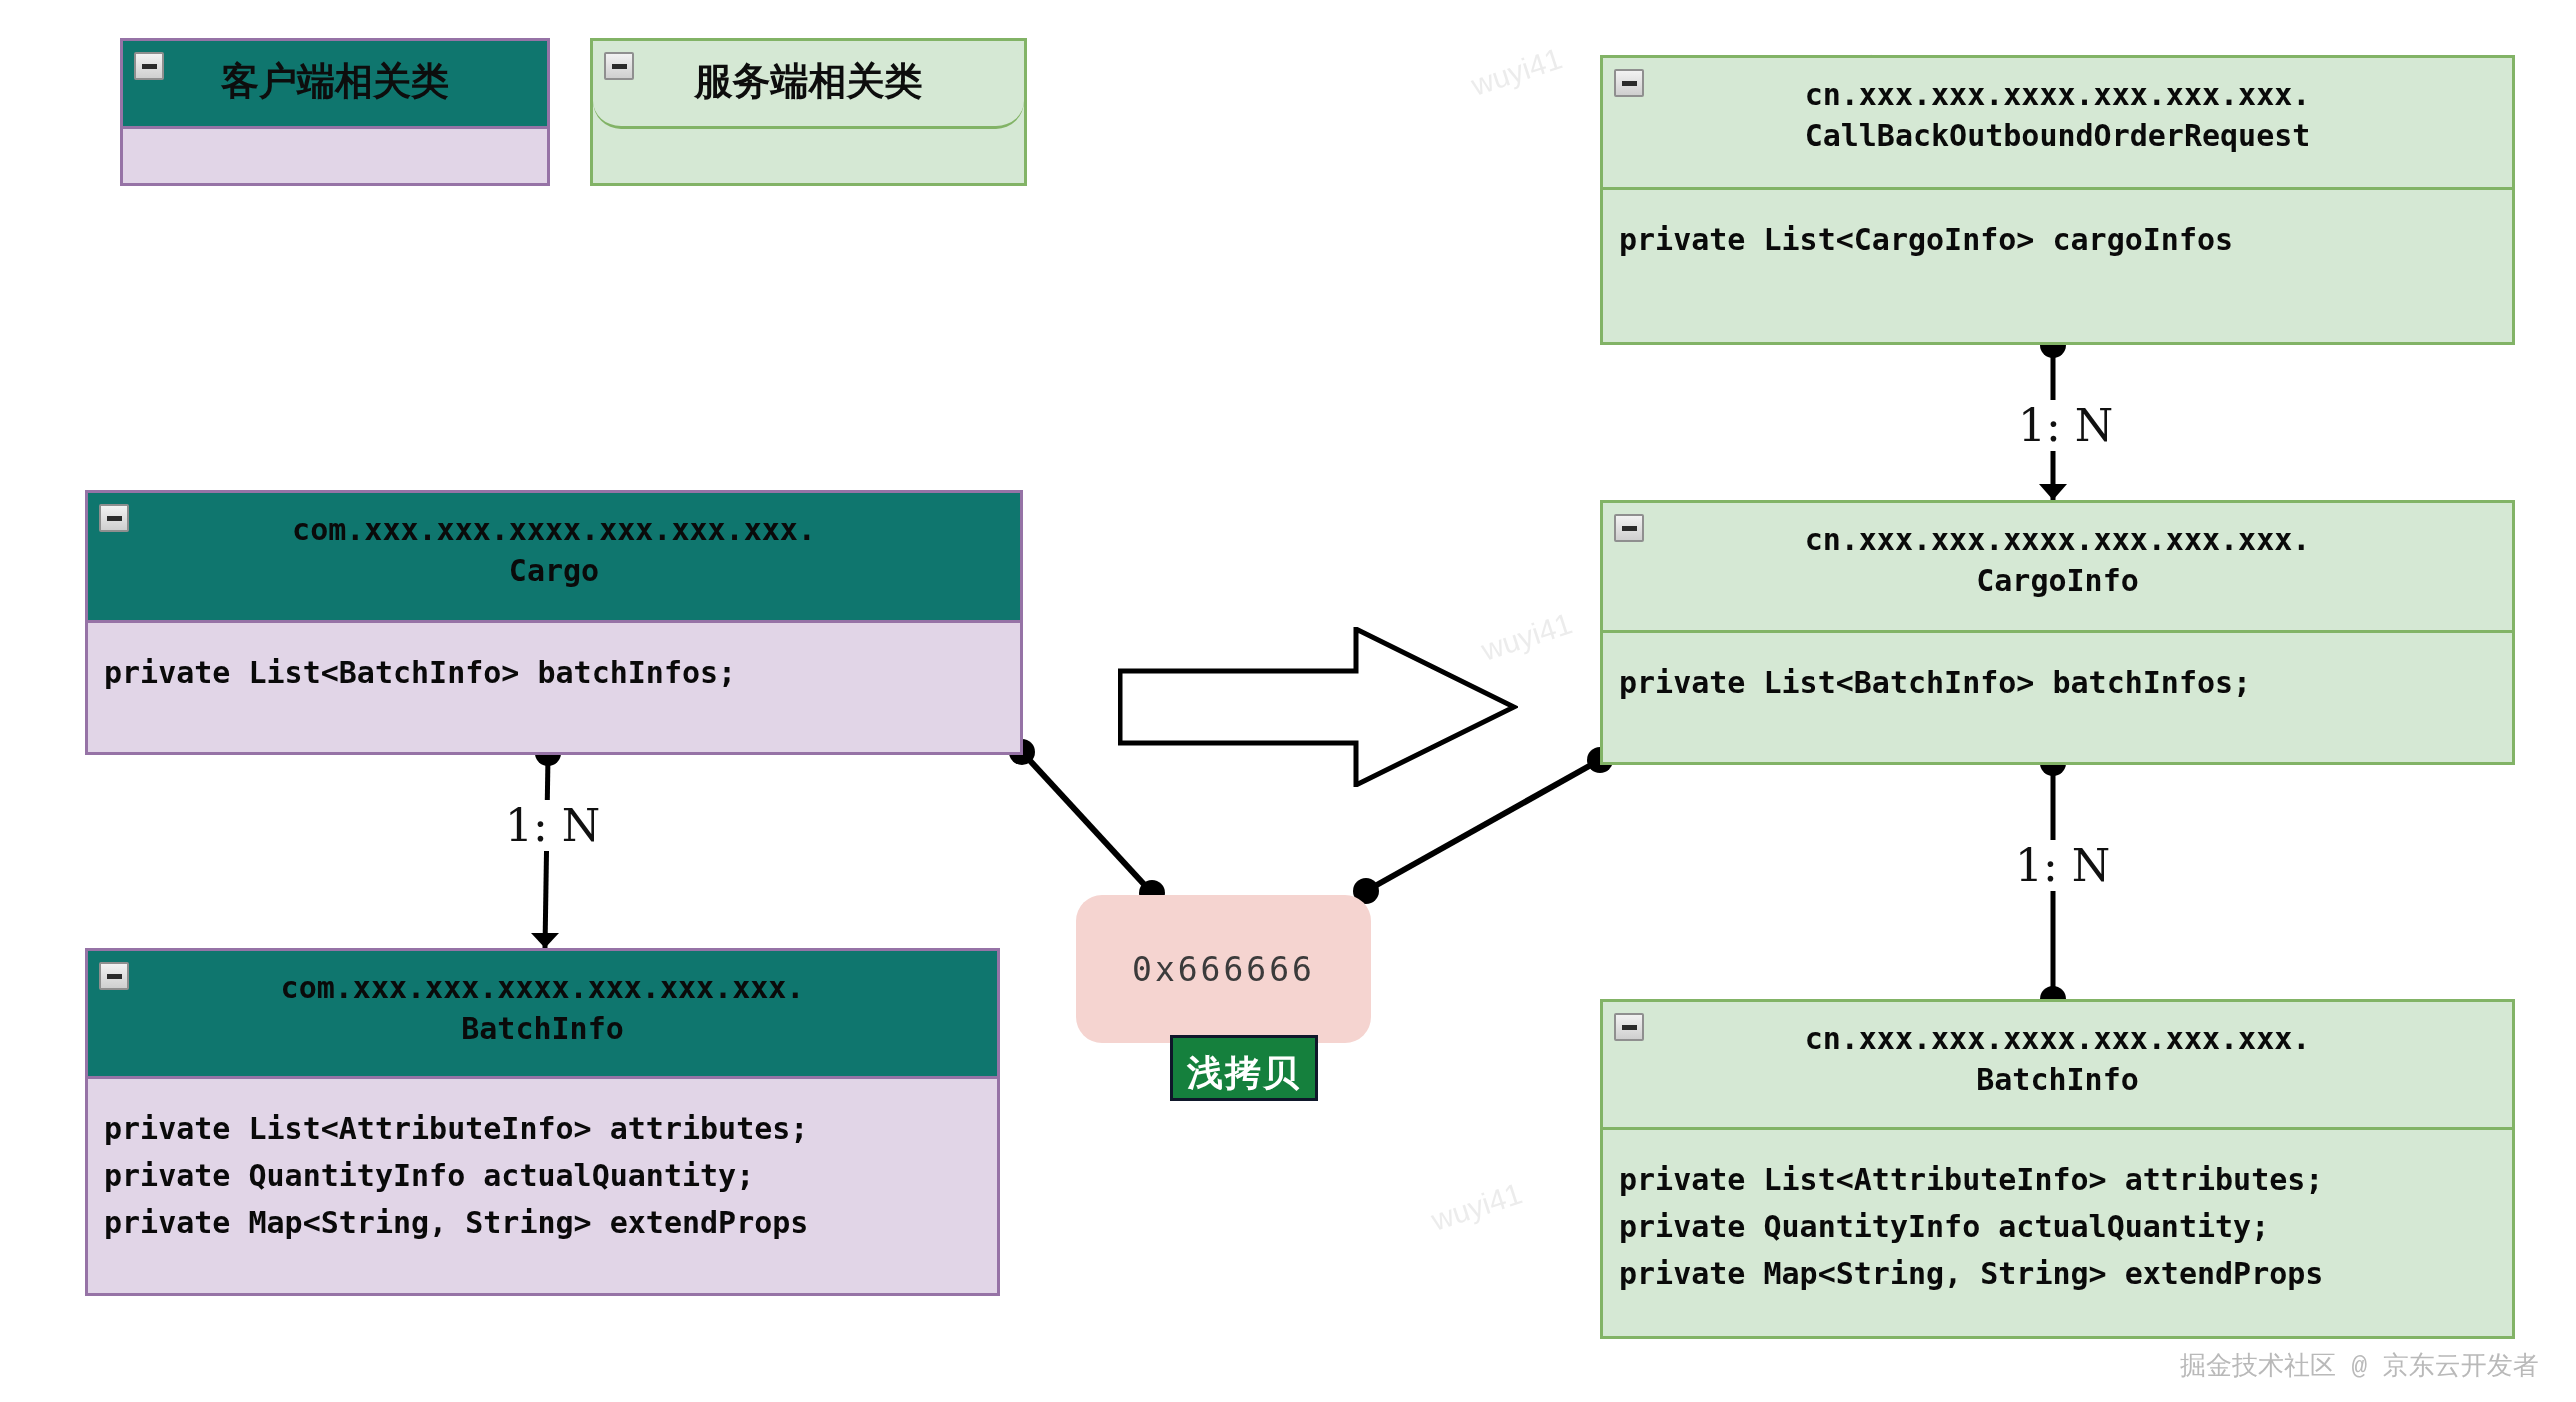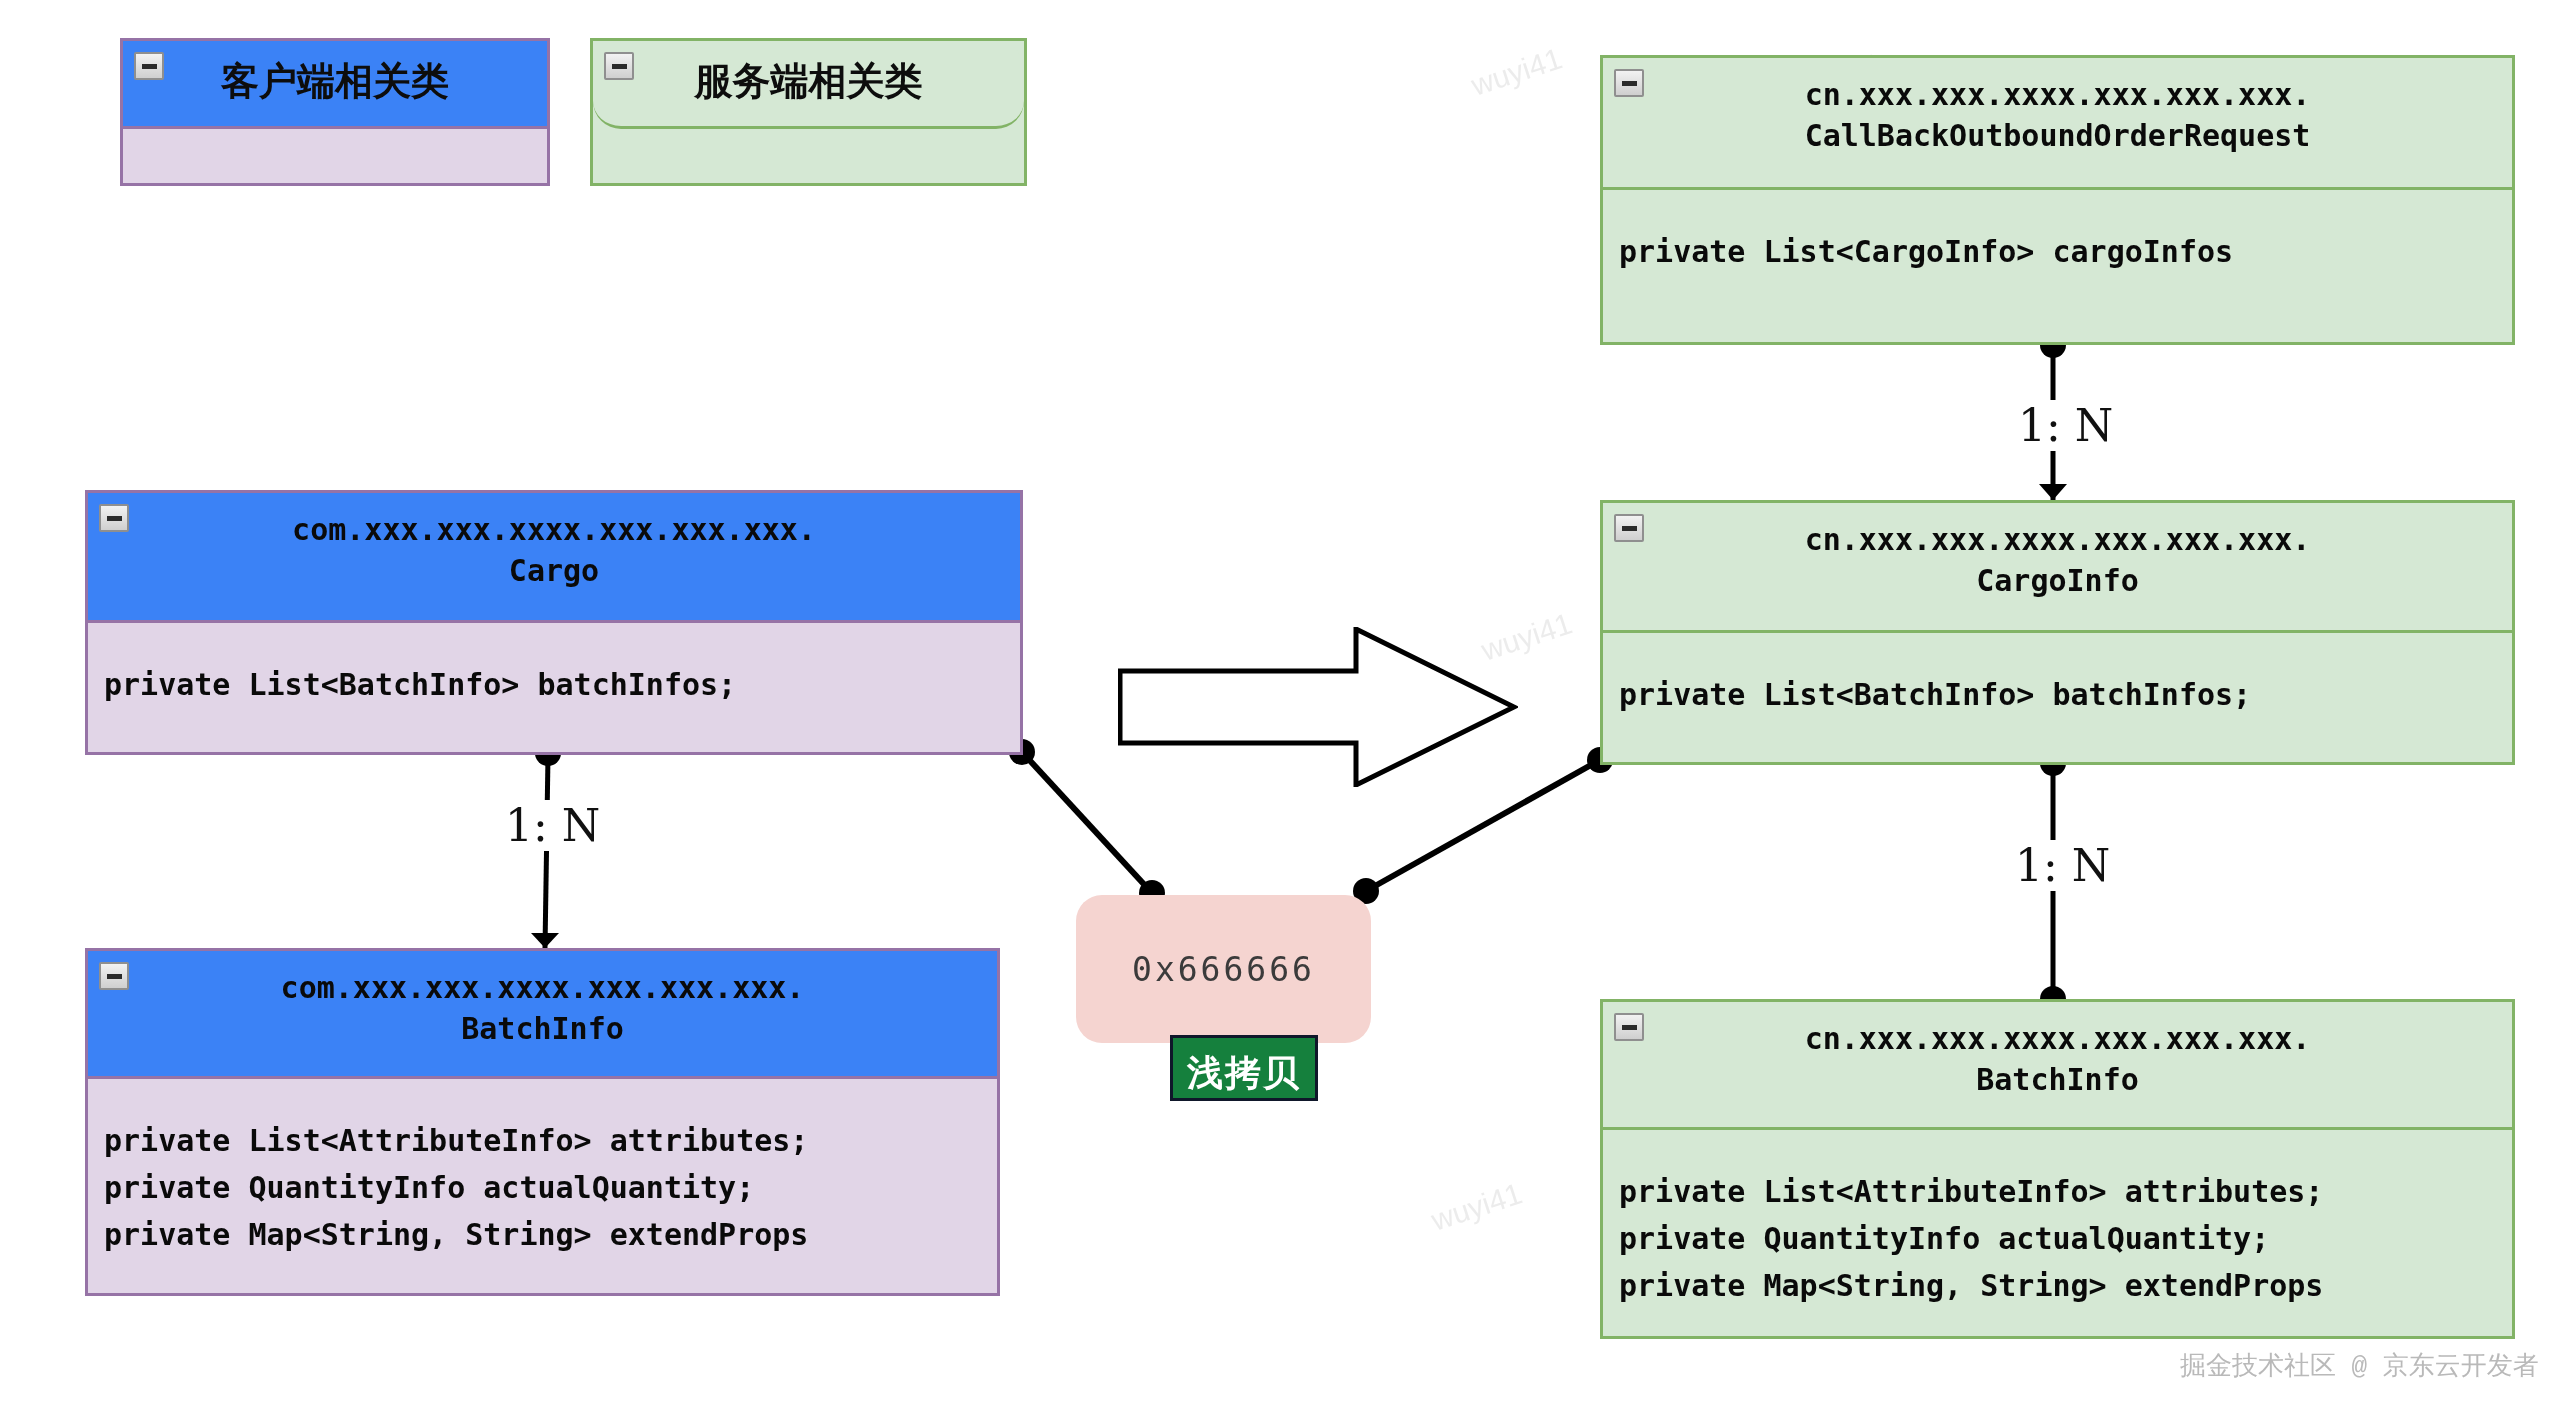--- a/index.html
+++ b/index.html
@@ -32,21 +32,21 @@
     justify-content:center;
     padding-top:16px;
   }
   .uml .body{
     position:relative;
     box-sizing:border-box;
     flex:1 1 auto;
     padding:26px 16px 10px 16px;
   }
   .uml.purple{border-color:#9673a6;background:#e1d5e7;}
-  .uml.purple .hdr{border-bottom-color:#9673a6;background:#3b82f6;}
+  .uml.purple .hdr{border-bottom-color:#9673a6;background:#0f766e;}
   .uml.purple .body{background:#e1d5e7;}
   .uml.green{border-color:#82b366;background:#d5e8d4;}
   .uml.green .hdr{border-bottom-color:#82b366;background:#d5e8d4;}
   .uml.green .body{background:#d5e8d4;}
 
   .title-block{
     font-family:"DejaVu Sans Mono","Liberation Mono",monospace;
     font-weight:bold;
     font-size:30px;
     line-height:41px;
@@ -64,21 +64,20 @@
     text-align:center;
   }
   .fields{
     font-family:"DejaVu Sans Mono","Liberation Mono",monospace;
     font-weight:bold;
     font-size:30px;
     line-height:47px;
     color:#0a0a0a;
     white-space:pre-line;
     text-align:left;
-    margin-top:12px;
   }
 
   
   .minus{
     position:absolute;
     left:11px;
     top:11px;
     width:30px;
     height:28px;
     box-sizing:border-box;

